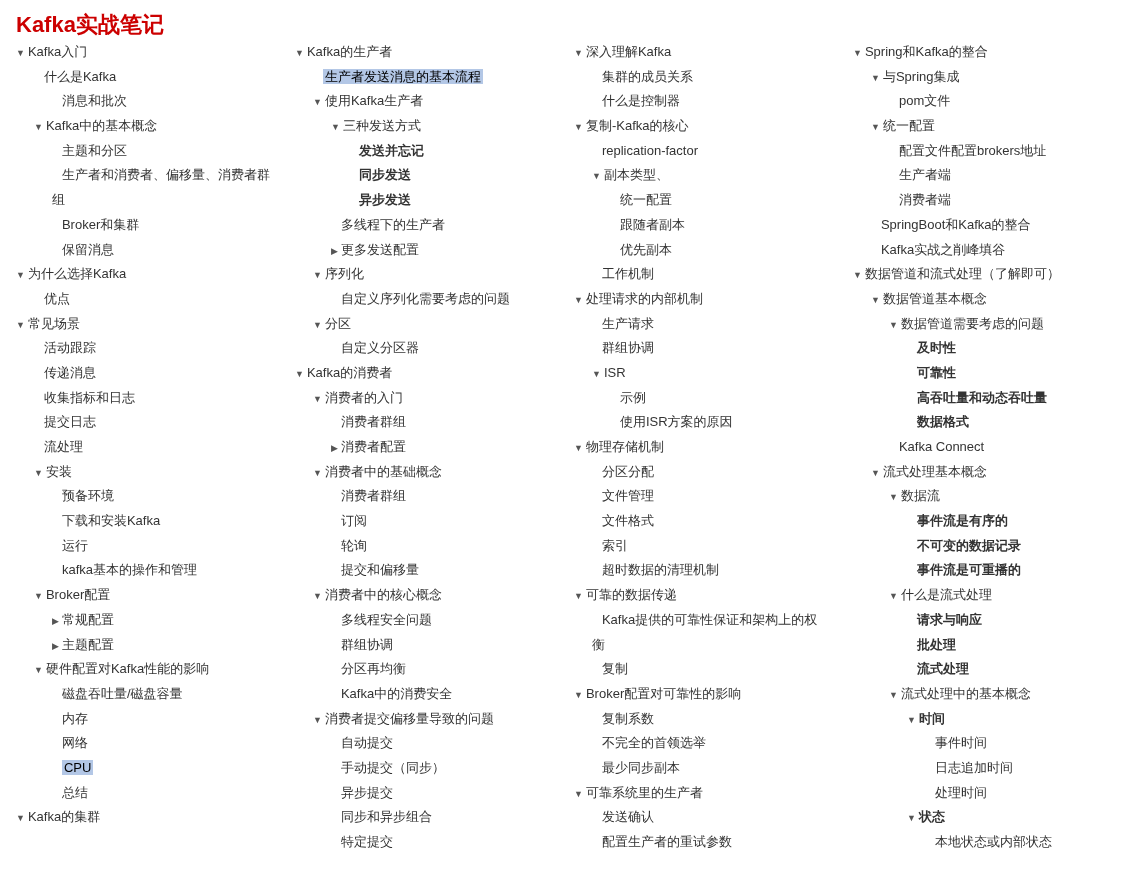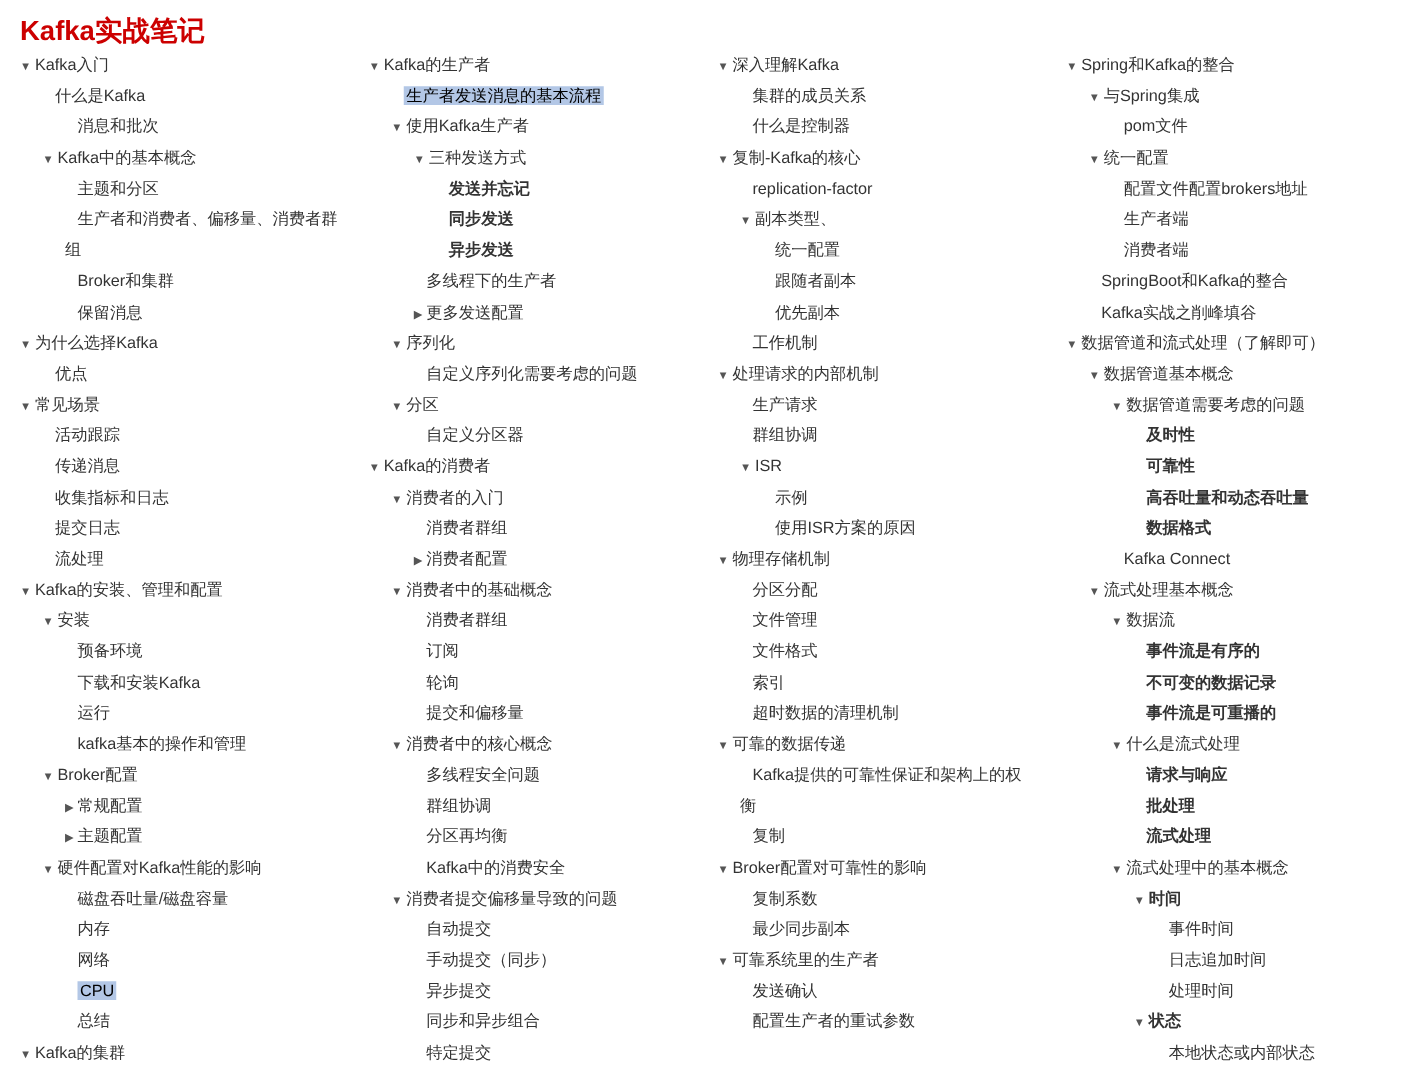--- a/index.html
+++ b/index.html
@@ -72,21 +72,20 @@
       <div class="toc-item l2"><span class="triangle" style="visibility:hidden">▶</span><span class="label">Broker和集群</span></div>
       <div class="toc-item l2"><span class="triangle" style="visibility:hidden">▶</span><span class="label">保留消息</span></div>
       <div class="toc-item l0"><span class="triangle triangle-down"></span><span class="label">为什么选择Kafka</span></div>
       <div class="toc-item l1"><span class="triangle" style="visibility:hidden">▶</span><span class="label">优点</span></div>
       <div class="toc-item l0"><span class="triangle triangle-down"></span><span class="label">常见场景</span></div>
       <div class="toc-item l1"><span class="triangle" style="visibility:hidden">▶</span><span class="label">活动跟踪</span></div>
       <div class="toc-item l1"><span class="triangle" style="visibility:hidden">▶</span><span class="label">传递消息</span></div>
       <div class="toc-item l1"><span class="triangle" style="visibility:hidden">▶</span><span class="label">收集指标和日志</span></div>
       <div class="toc-item l1"><span class="triangle" style="visibility:hidden">▶</span><span class="label">提交日志</span></div>
       <div class="toc-item l1"><span class="triangle" style="visibility:hidden">▶</span><span class="label">流处理</span></div>
-      <div class="toc-item l0"><span class="triangle triangle-down"></span><span class="label">Kafka的安装、管理和配置</span></div>
       <div class="toc-item l1"><span class="triangle triangle-down"></span><span class="label">安装</span></div>
       <div class="toc-item l2"><span class="triangle" style="visibility:hidden">▶</span><span class="label">预备环境</span></div>
       <div class="toc-item l2"><span class="triangle" style="visibility:hidden">▶</span><span class="label">下载和安装Kafka</span></div>
       <div class="toc-item l2"><span class="triangle" style="visibility:hidden">▶</span><span class="label">运行</span></div>
       <div class="toc-item l2"><span class="triangle" style="visibility:hidden">▶</span><span class="label">kafka基本的操作和管理</span></div>
       <div class="toc-item l1"><span class="triangle triangle-down"></span><span class="label">Broker配置</span></div>
       <div class="toc-item l2"><span class="triangle triangle-right"></span><span class="label">常规配置</span></div>
       <div class="toc-item l2"><span class="triangle triangle-right"></span><span class="label">主题配置</span></div>
       <div class="toc-item l1"><span class="triangle triangle-down"></span><span class="label">硬件配置对Kafka性能的影响</span></div>
       <div class="toc-item l2"><span class="triangle" style="visibility:hidden">▶</span><span class="label">磁盘吞吐量/磁盘容量</span></div>
@@ -154,20 +153,21 @@
       <div class="toc-item l1"><span class="triangle" style="visibility:hidden">▶</span><span class="label">分区分配</span></div>
       <div class="toc-item l1"><span class="triangle" style="visibility:hidden">▶</span><span class="label">文件管理</span></div>
       <div class="toc-item l1"><span class="triangle" style="visibility:hidden">▶</span><span class="label">文件格式</span></div>
       <div class="toc-item l1"><span class="triangle" style="visibility:hidden">▶</span><span class="label">索引</span></div>
       <div class="toc-item l1"><span class="triangle" style="visibility:hidden">▶</span><span class="label">超时数据的清理机制</span></div>
       <div class="toc-item l0"><span class="triangle triangle-down"></span><span class="label">可靠的数据传递</span></div>
       <div class="toc-item l1"><span class="triangle" style="visibility:hidden">▶</span><span class="label">Kafka提供的可靠性保证和架构上的权衡</span></div>
       <div class="toc-item l1"><span class="triangle" style="visibility:hidden">▶</span><span class="label">复制</span></div>
       <div class="toc-item l0"><span class="triangle triangle-down"></span><span class="label">Broker配置对可靠性的影响</span></div>
       <div class="toc-item l1"><span class="triangle" style="visibility:hidden">▶</span><span class="label">复制系数</span></div>
+      <div class="toc-item l1"><span class="triangle" style="visibility:hidden">▶</span><span class="label">不完全的首领选举</span></div>
       <div class="toc-item l1"><span class="triangle" style="visibility:hidden">▶</span><span class="label">最少同步副本</span></div>
       <div class="toc-item l0"><span class="triangle triangle-down"></span><span class="label">可靠系统里的生产者</span></div>
       <div class="toc-item l1"><span class="triangle" style="visibility:hidden">▶</span><span class="label">发送确认</span></div>
       <div class="toc-item l1"><span class="triangle" style="visibility:hidden">▶</span><span class="label">配置生产者的重试参数</span></div>
       <div class="toc-item l1"></div>
     </div>
     <div class="col">
       <div class="toc-item l0"><span class="triangle triangle-down"></span><span class="label">Spring和Kafka的整合</span></div>
       <div class="toc-item l1"><span class="triangle triangle-down"></span><span class="label">与Spring集成</span></div>
       <div class="toc-item l2"><span class="triangle" style="visibility:hidden">▶</span><span class="label">pom文件</span></div>

